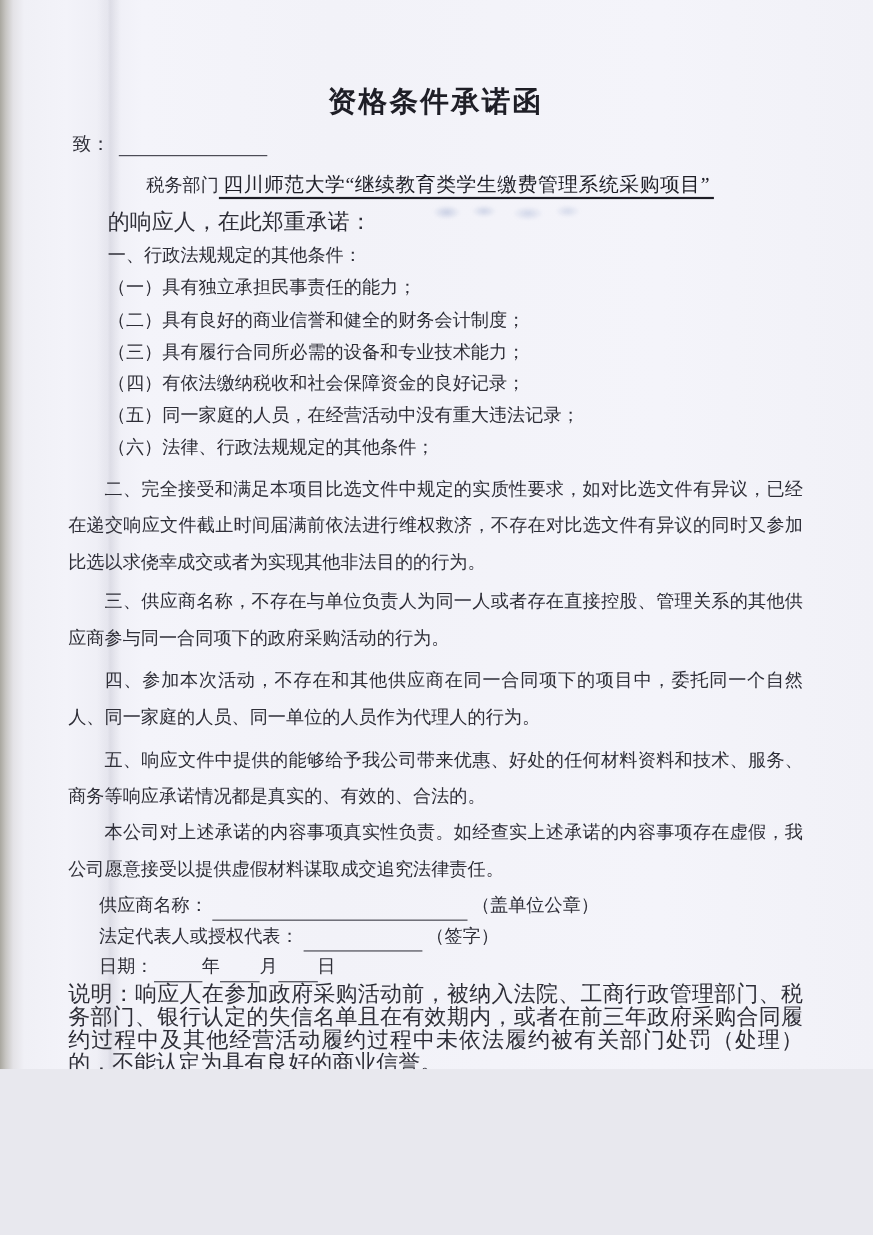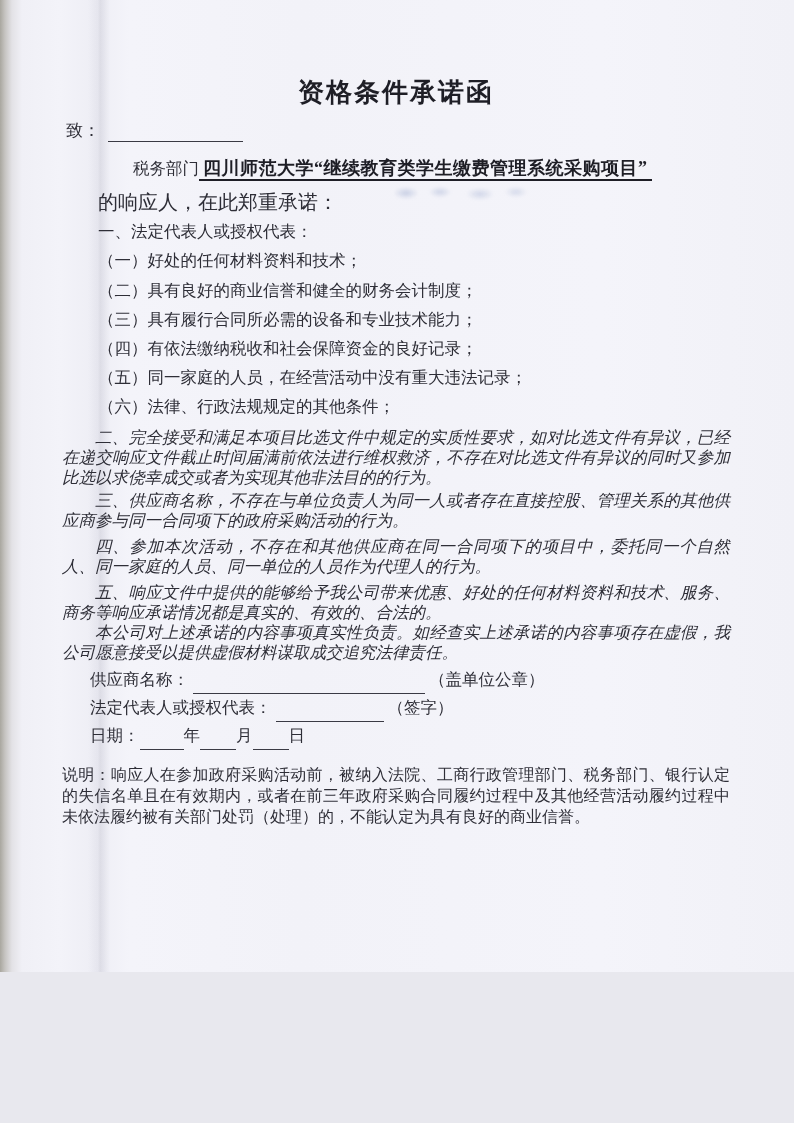--- a/index.html
+++ b/index.html
@@ -74,21 +74,21 @@
   .recipient-blank { width: 135px; margin-left: 8px; }
 
   .intro {
     margin-top: 13px;
     margin-left: 36px;
     text-indent: 35px;
     font-size: 16.5px;
     line-height: 26px;
   }
   .project-underlined {
-    font-weight: bold;
+    font-weight: normal;
     font-size: 18px;
     letter-spacing: 0.5px;
     border-bottom: 2px solid var(--title-ink);
     color: var(--title-ink);
     padding: 0 4px 1px 4px;
   }
   .intro-cont {
     margin-top: 6px;
     margin-left: 36px;
     font-size: 20px;
@@ -96,46 +96,45 @@
   }
 
   .sec1-heading, .sec1-item {
     margin-left: 36px;
     font-size: 16.5px;
     line-height: 29.2px;
   }
 
   .para {
     font-size: 16.5px;
-    line-height: 20px;
+    line-height: 33px;
     text-indent: 2em;
     text-align: justify;
-    font-style: italic;
   }
   .para-2 { margin-top: 6px; }
   .para-3 { margin-top: 3px; }
   .para-4 { margin-top: 6px; }
   .para-5 { margin-top: 6px; }
   .para-final { margin-top: 0; }
 
   .sig-line {
     margin-left: 28px;
     font-size: 16.5px;
     line-height: 28px;
     margin-top: 0;
   }
   .sig-first { margin-top: 3px; }
   .supplier-blank { width: 232px; margin: 0 4px; }
   .rep-blank { width: 108px; margin: 0 4px; }
   .date-blank-year { width: 44px; }
   .date-blank { width: 36px; }
 
   .note {
-    margin-top: 14px;
-    font-size: 16px;
+    margin-top: 1px;
+    font-size: 20px;
     line-height: 21px;
     text-align: justify;
   }
 
   .page-number {
     position: absolute;
     top: 1040px;
     left: 0;
     width: 100%;
     text-align: center;
@@ -158,22 +157,22 @@
     <div class="salutation">
       <span>致：</span><span class="blank recipient-blank"></span>
     </div>
 
     <div class="intro">
       <span>税务部门</span><span class="project-underlined">四川师范大学“继续教育类学生缴费管理系统采购项目”</span>
     </div>
 
     <div class="intro-cont">的响应人，在此郑重承诺：</div>
 
-    <div class="sec1-heading">一、法定代表人或授权代表：</div>
-    <div class="sec1-item">（一）好处的任何材料资料和技术；</div>
+    <div class="sec1-heading">一、行政法规规定的其他条件：</div>
+    <div class="sec1-item">（一）具有独立承担民事责任的能力；</div>
     <div class="sec1-item">（二）具有良好的商业信誉和健全的财务会计制度；</div>
     <div class="sec1-item">（三）具有履行合同所必需的设备和专业技术能力；</div>
     <div class="sec1-item">（四）有依法缴纳税收和社会保障资金的良好记录；</div>
     <div class="sec1-item">（五）同一家庭的人员，在经营活动中没有重大违法记录；</div>
     <div class="sec1-item">（六）法律、行政法规规定的其他条件；</div>
 
     <div class="para para-2">二、完全接受和满足本项目比选文件中规定的实质性要求，如对比选文件有异议，已经在递交响应文件截止时间届满前依法进行维权救济，不存在对比选文件有异议的同时又参加比选以求侥幸成交或者为实现其他非法目的的行为。</div>
     <div class="para para-3">三、供应商名称，不存在与单位负责人为同一人或者存在直接控股、管理关系的其他供应商参与同一合同项下的政府采购活动的行为。</div>
     <div class="para para-4">四、参加本次活动，不存在和其他供应商在同一合同项下的项目中，委托同一个自然人、同一家庭的人员、同一单位的人员作为代理人的行为。</div>
     <div class="para para-5">五、响应文件中提供的能够给予我公司带来优惠、好处的任何材料资料和技术、服务、商务等响应承诺情况都是真实的、有效的、合法的。</div>

